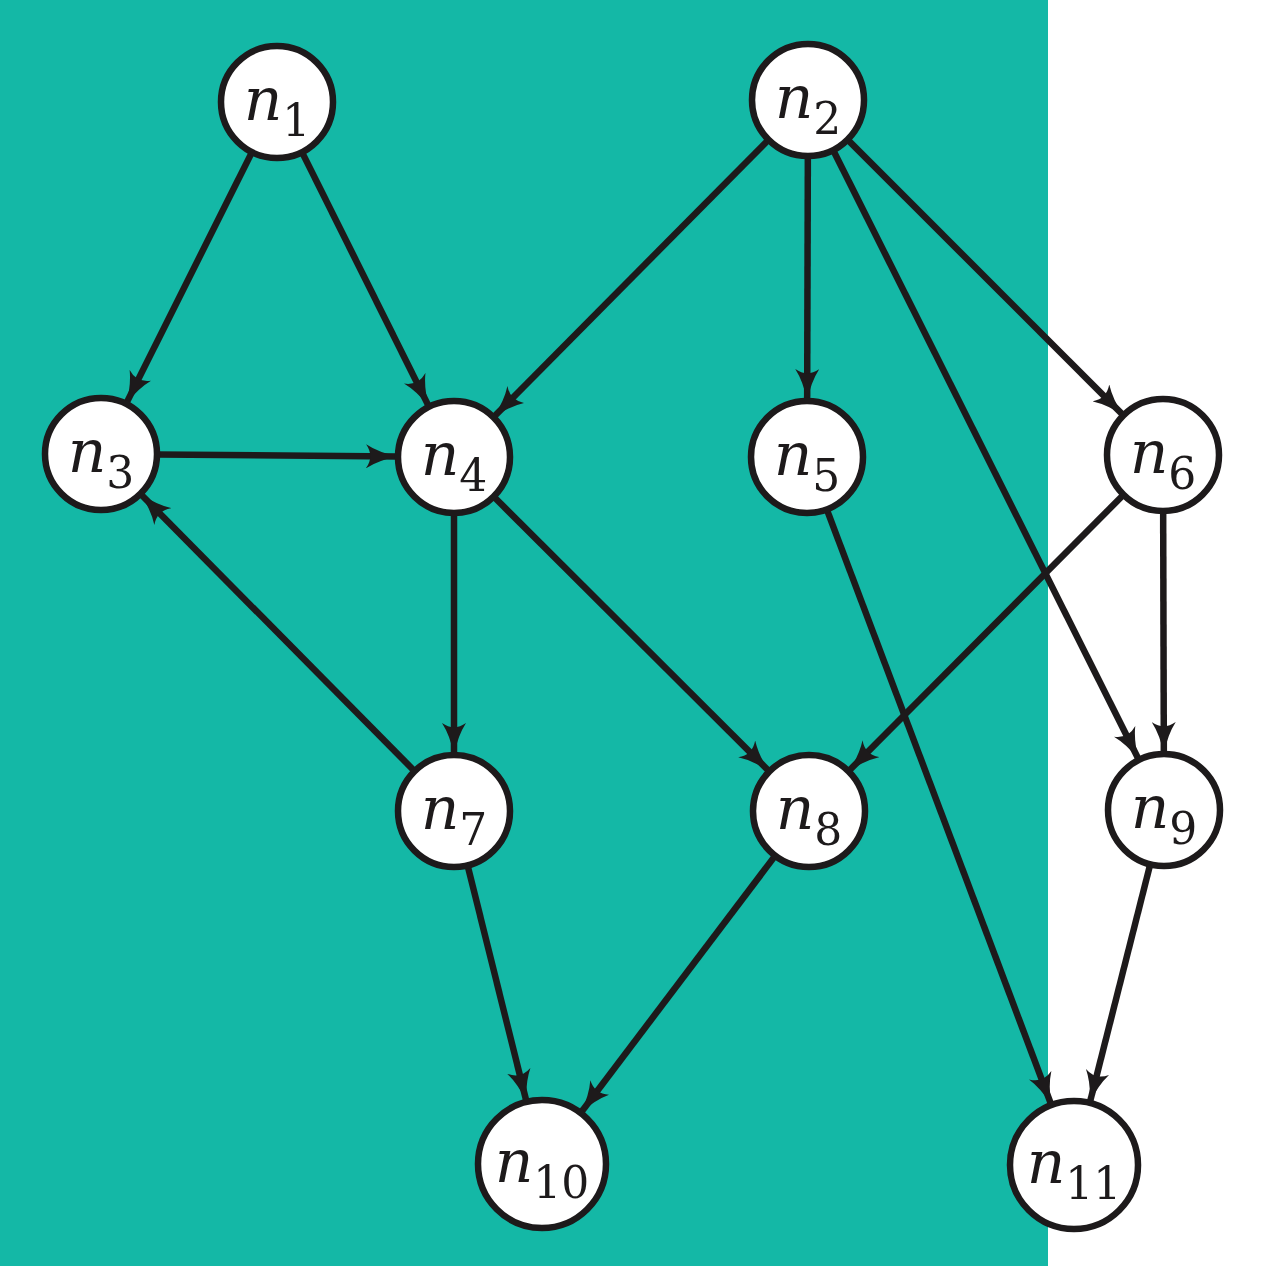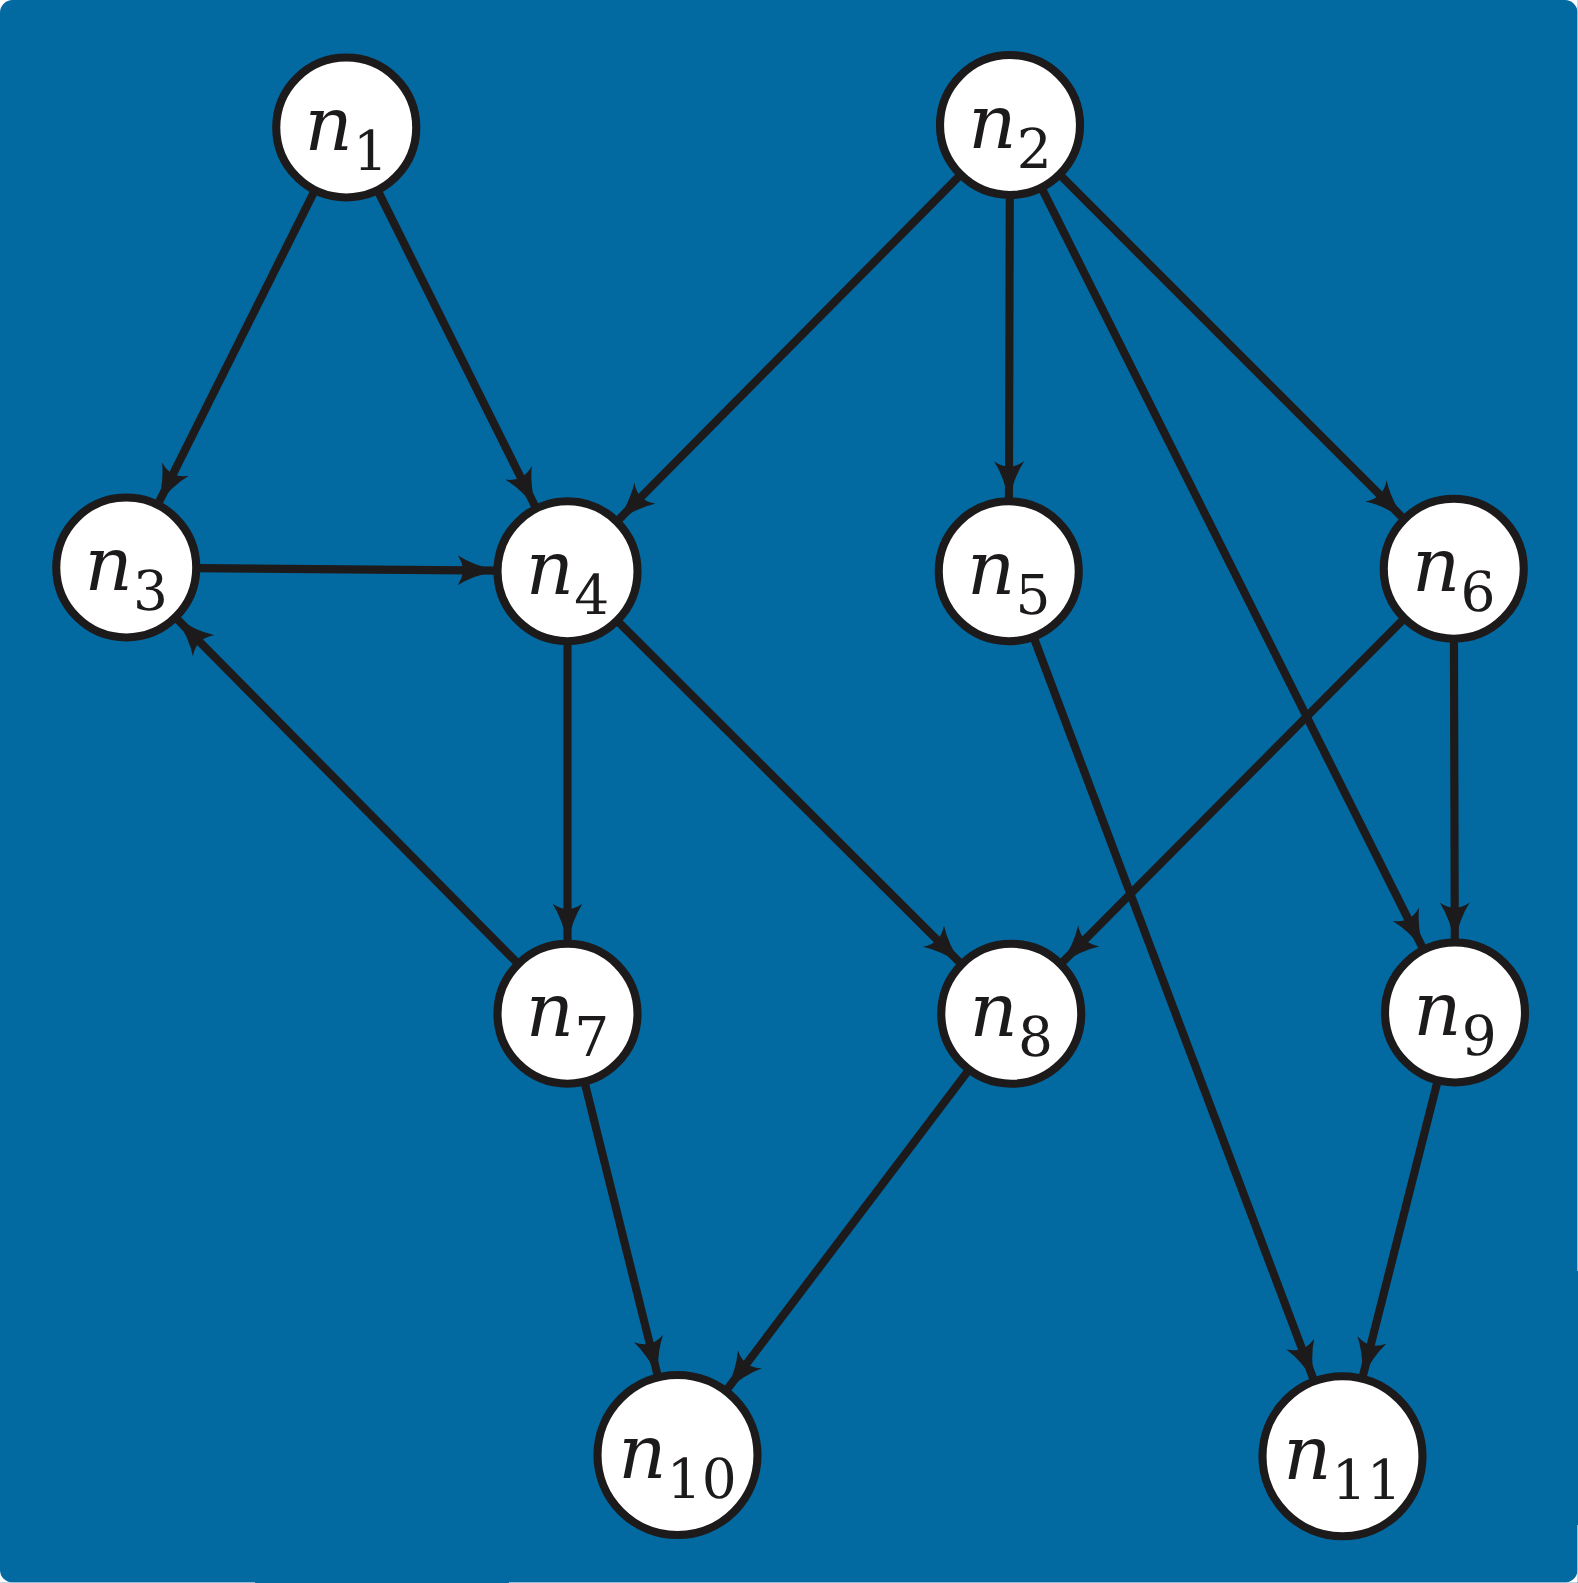--- a/index.html
+++ b/index.html
@@ -6,24 +6,23 @@
     margin: 0;
     padding: 0;
     background: #ffffff;
     width: 1262px;
     height: 1266px;
     overflow: hidden;
     font-family: "DejaVu Serif", serif;
   }
   .canvas-wrap {
     position: relative;
-    width: 1262px;
+    width: 1048px;
     height: 1266px;
-    background: #0369a1;
-    border-radius: 10px;
+    background: #14b8a6;
   }
   svg { display: block; }
   .graph-edge {
     fill: none;
     stroke-linecap: butt;
   }
   .graph-node-circle { }
   .graph-node-label {
     user-select: none;
   }

